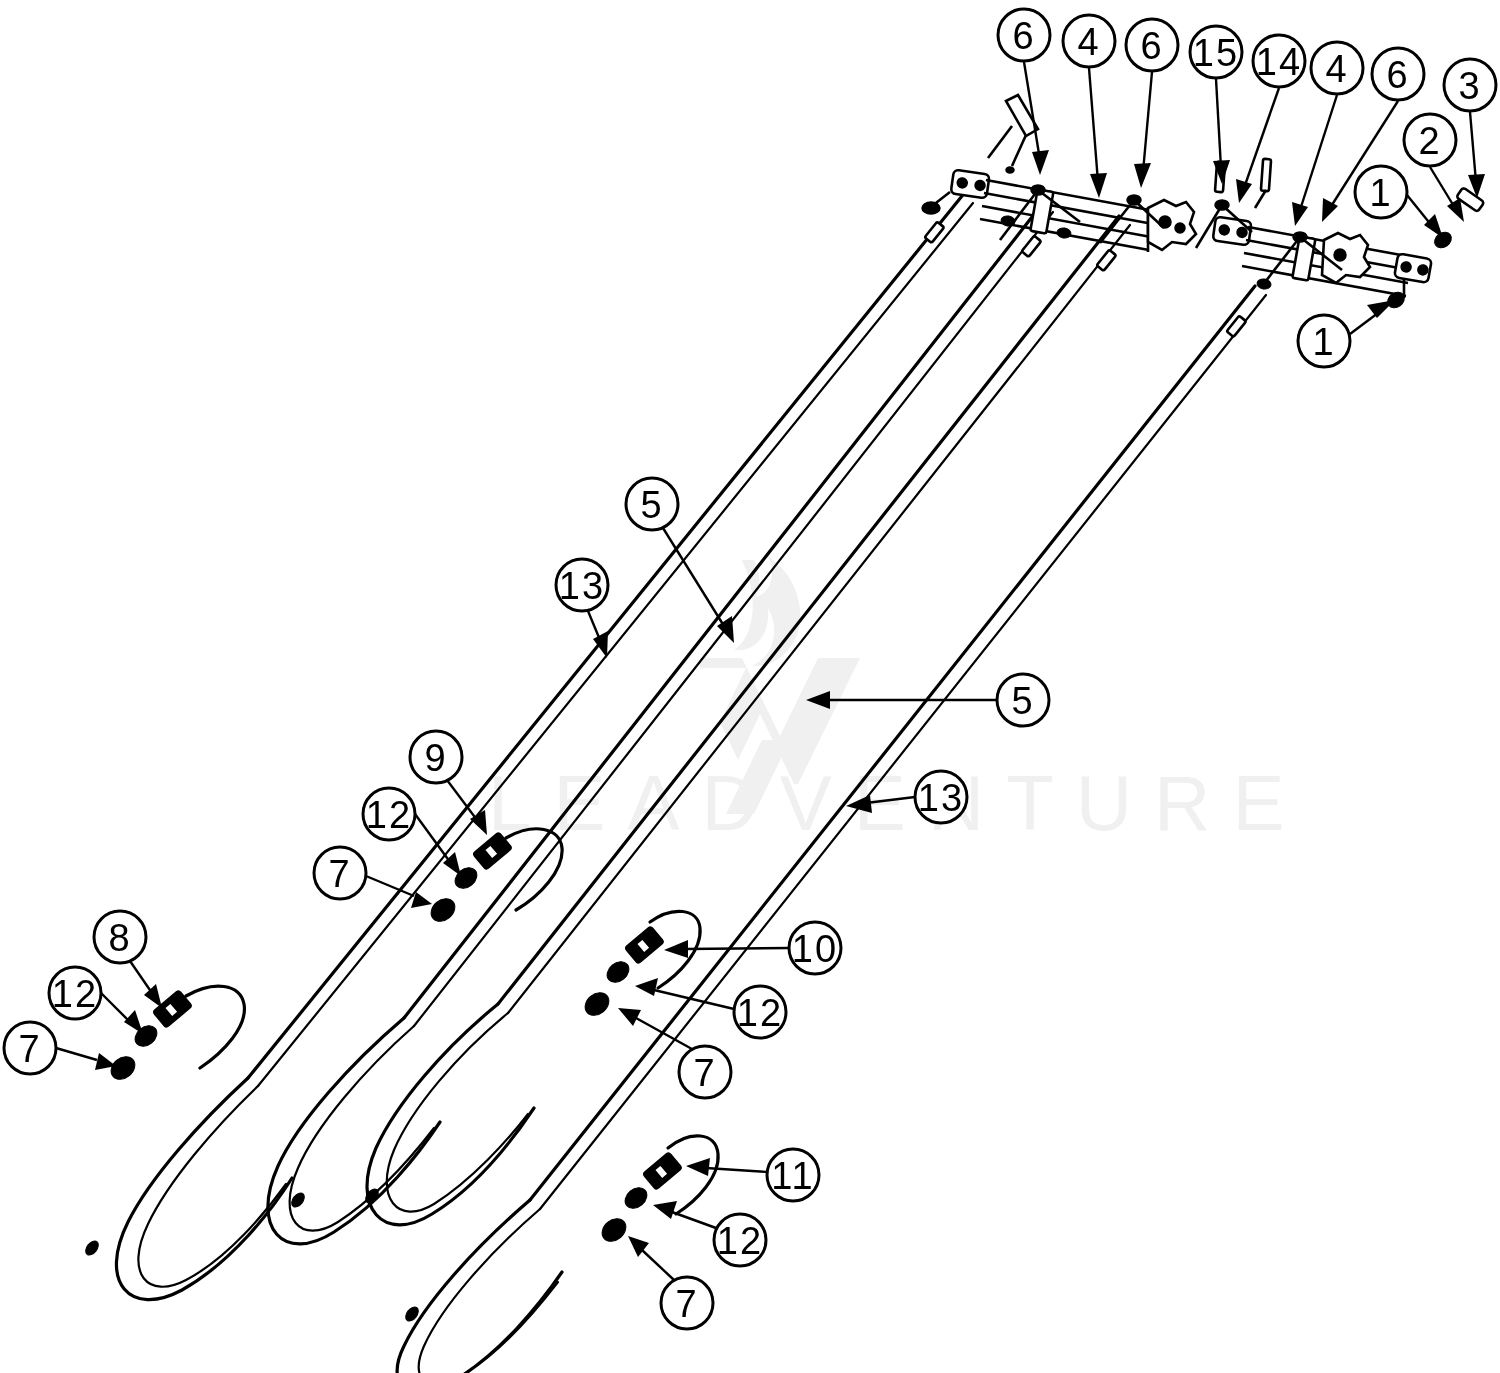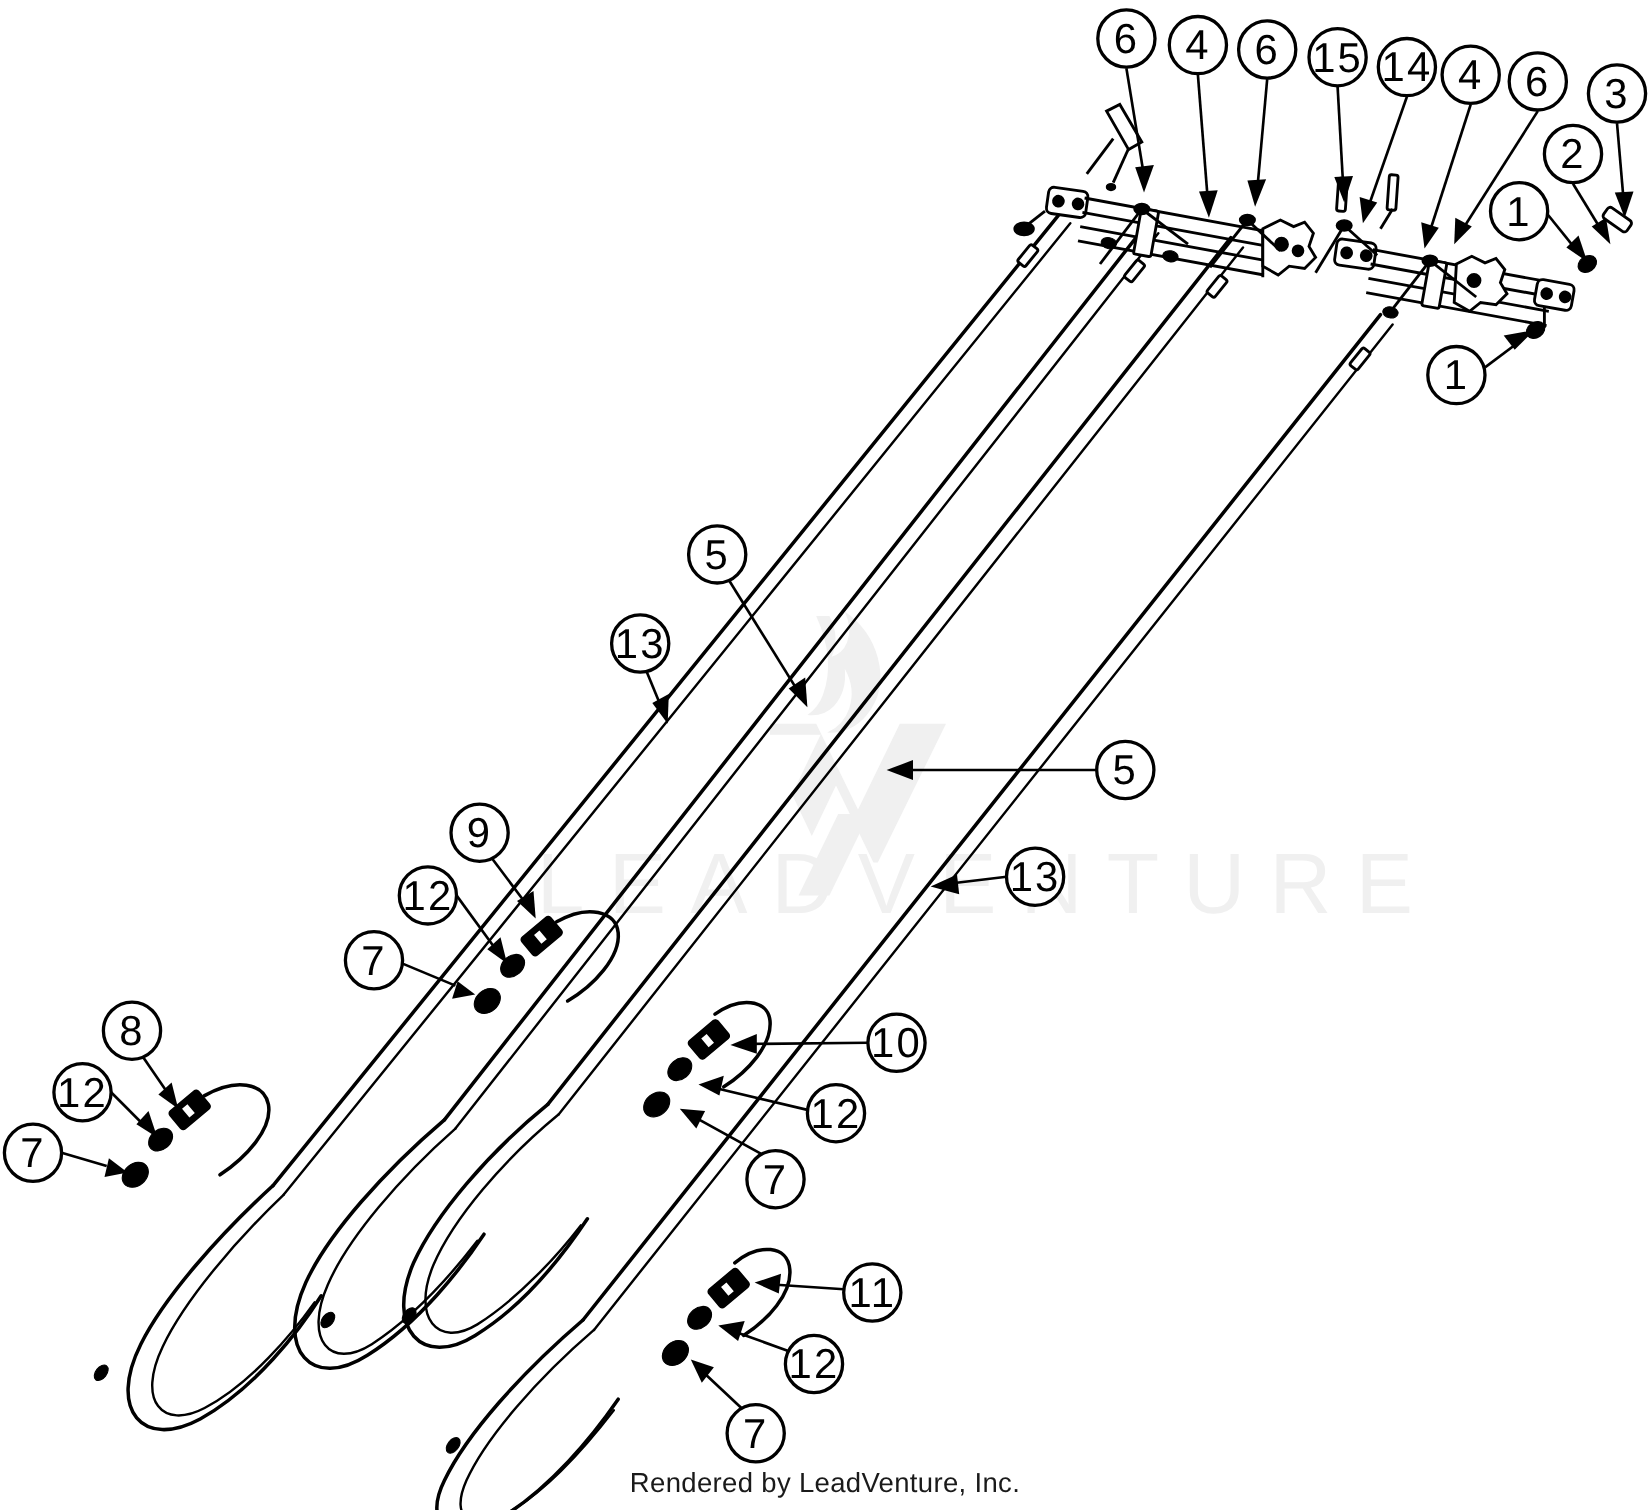--- a/index.html
+++ b/index.html
@@ -484,15 +484,14 @@
           <text class="callout-num" x="740" y="1241" font-size="34">12</text>
         </g>
         <g>
           <circle class="callout-circle" cx="687" cy="1303" r="26"></circle>
           <text class="callout-num" x="687" y="1304">7</text>
         </g>
       </g>
 
   </svg>
 
-  <div id="footer-credit">Rendered by LeadVenture, Inc.</div>
 
 </div>
 
 </body></html>

